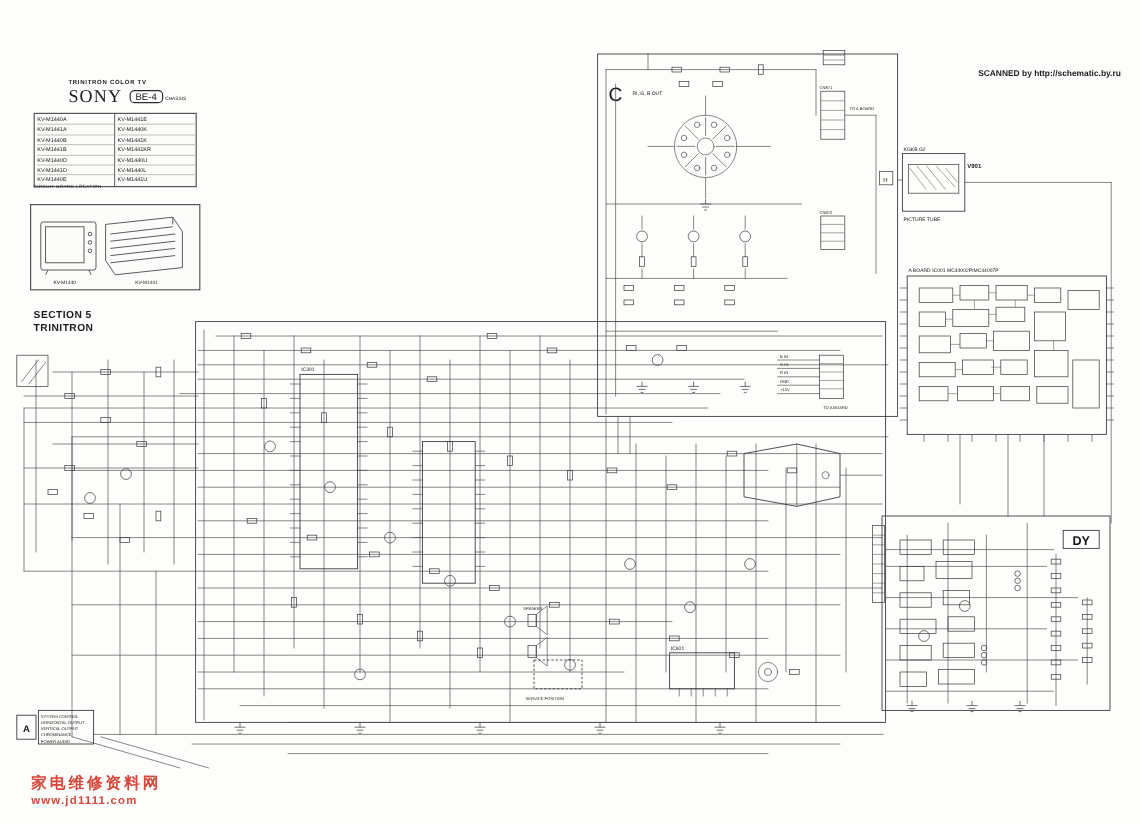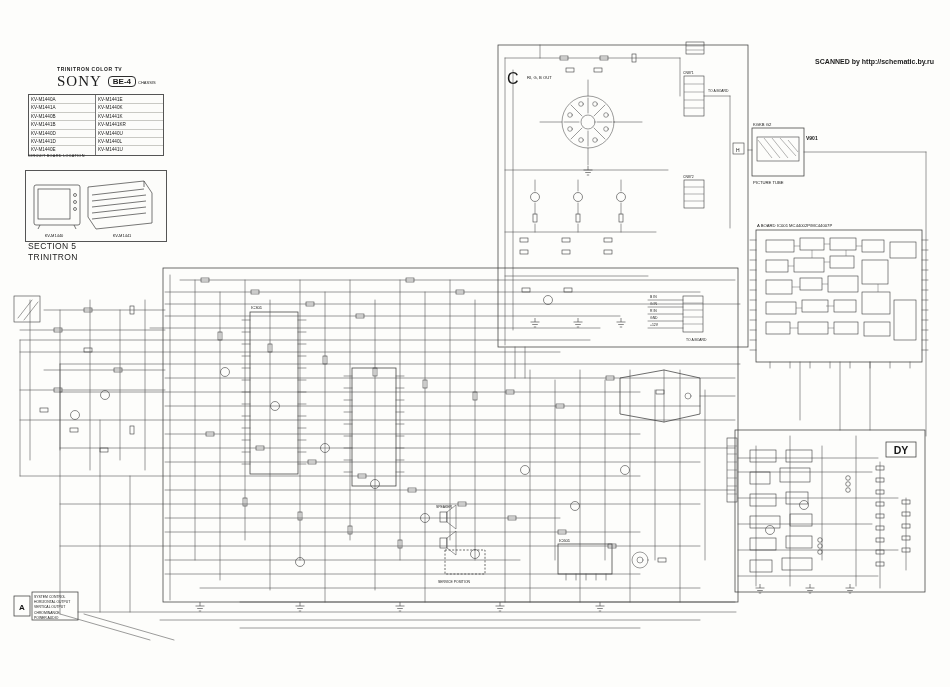--- a/index.html
+++ b/index.html
@@ -4,30 +4,30 @@
 <style>
   html,body{margin:0;padding:0;background:#e8e8e6;}
   .page{position:relative;width:950px;height:687px;background:#fdfdfb;overflow:hidden;
         font-family:"Liberation Sans",sans-serif;color:#1b1b1b;}
   .abs{position:absolute;}
 
   
   .trinitron{font-size:5px;letter-spacing:.6px;font-weight:bold;}
   .sony{font-family:"Liberation Serif",serif;font-weight:normal;font-size:15px;letter-spacing:1px;}
   .chassis-box{display:inline-block;border:1px solid #2d2d2d;border-radius:4px;font-size:8px;
-               font-weight:bold;padding:0 4px;margin-left:6px;vertical-align:2px;}
+               font-weight:normal;padding:0 4px;margin-left:6px;vertical-align:2px;}
   .chassis-suffix{font-size:4px;margin-left:2px;vertical-align:2px;}
   .models-box{border:.8px solid #555;display:flex;background:#fcfcfa;}
   .mcol{width:67px;padding:1px 0 1px 2px;box-sizing:border-box;}
   .mcol:first-child{border-right:.8px solid #777;}
   .mrow{font-size:4.6px;line-height:7.4px;white-space:nowrap;border-bottom:.4px solid #c9c9c4;}
   .mrow:last-child{border-bottom:none;}
   .table-caption{font-size:3.8px;letter-spacing:.3px;}
   .tv-box{border:.8px solid #555;background:#fcfcfa;}
-  .sec-h{font-size:8.5px;font-weight:normal;line-height:10.5px;letter-spacing:.4px;}
+  .sec-h{font-size:8.5px;font-weight:bold;line-height:10.5px;letter-spacing:.4px;margin-top:16px;}
   .scanned{font-size:7px;font-weight:bold;}
 
   
   .wm1{font-size:13px;font-weight:bold;color:#d8473b;letter-spacing:2.5px;}
   .wm2{font-size:9.5px;font-weight:bold;color:#d8473b;letter-spacing:1px;}
 
   
   #schem{position:absolute;left:0;top:0;}
   #schem .w{stroke:#4a4a4a;stroke-width:.55;fill:none;stroke-linecap:round;}
   #schem .w2{stroke:#5a5a5a;stroke-width:.45;fill:none;}
@@ -431,14 +431,18 @@
     </svg>
   </div>
 
   <div class="abs sec-h" style="left:28px;top:241px;">
     <div>SECTION 5</div>
     <div>TRINITRON</div>
   </div>
 
   <div class="abs scanned" style="right:16px;top:58px;">SCANNED by http://schematic.by.ru</div>
 
+  <div class="abs" style="left:26px;top:644px;">
+    <div class="wm1">家电维修资料网</div>
+    <div class="wm2">www.jd1111.com</div>
+  </div>
 
 </div>
 
 </body></html>

